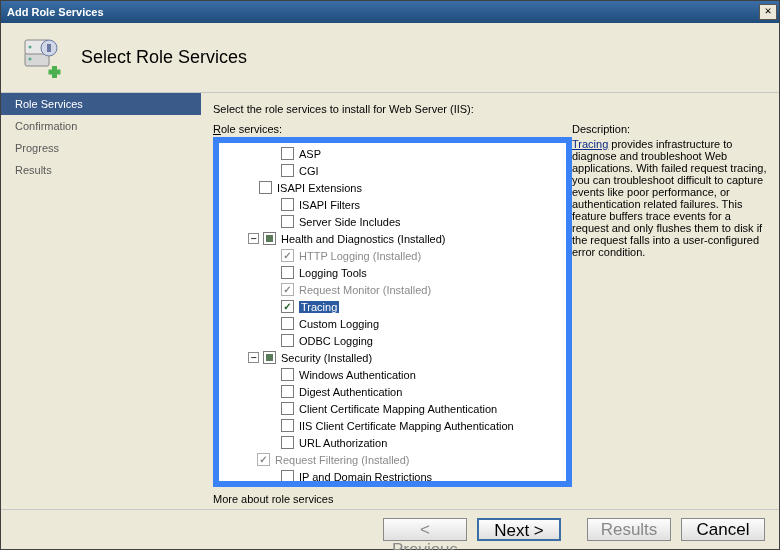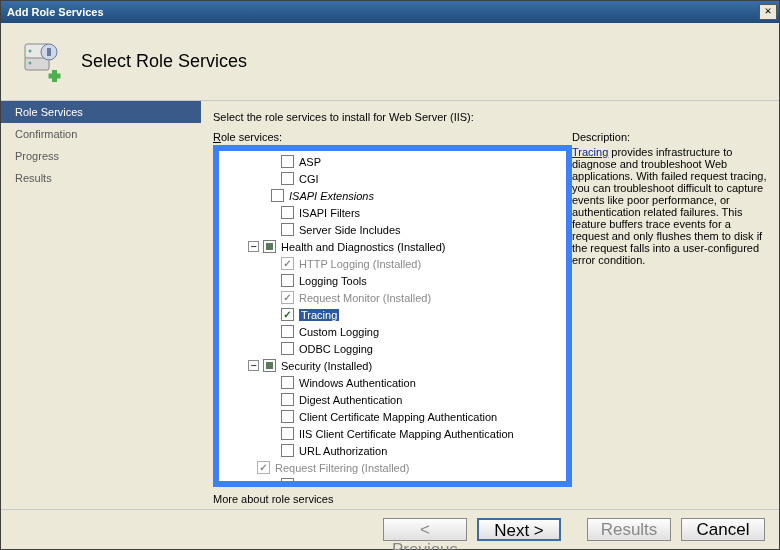--- a/index.html
+++ b/index.html
@@ -38,21 +38,21 @@
     color: #000;
     border: 1px solid #555;
     text-align: center;
     line-height: 12px;
     margin-right: 2px;
     cursor: pointer;
     font-family: monospace;
   }
   
   .header {
-    height: 78px;
+    height: 70px;
     display: flex;
     align-items: center;
     padding-left: 20px;
     background: #ece9d8;
     border-bottom: 1px solid #c8c8c8;
   }
   .header .icon {
     width: 44px; height: 44px;
     position: relative;
     margin-right: 16px;
@@ -233,21 +233,21 @@
           <label class="sect"><u>R</u><span>ole services:</span></label>
           <div class="tree" id="tree">
               <div class="node" style="padding-left: 62px;">
                 <span class="cb"></span>
                 <span class="lbl">ASP</span>
               </div>
               <div class="node" style="padding-left: 62px;">
                 <span class="cb"></span>
                 <span class="lbl">CGI</span>
               </div>
-              <div class="node" style="padding-left: 52px; font-style: italic;">
+              <div class="node" style="padding-left: 40px;">
                 <span class="cb"></span>
                 <span class="lbl">ISAPI Extensions</span>
               </div>
               <div class="node" style="padding-left: 62px;">
                 <span class="cb"></span>
                 <span class="lbl">ISAPI Filters</span>
               </div>
               <div class="node" style="padding-left: 62px;">
                 <span class="cb"></span>
                 <span class="lbl">Server Side Includes</span>

